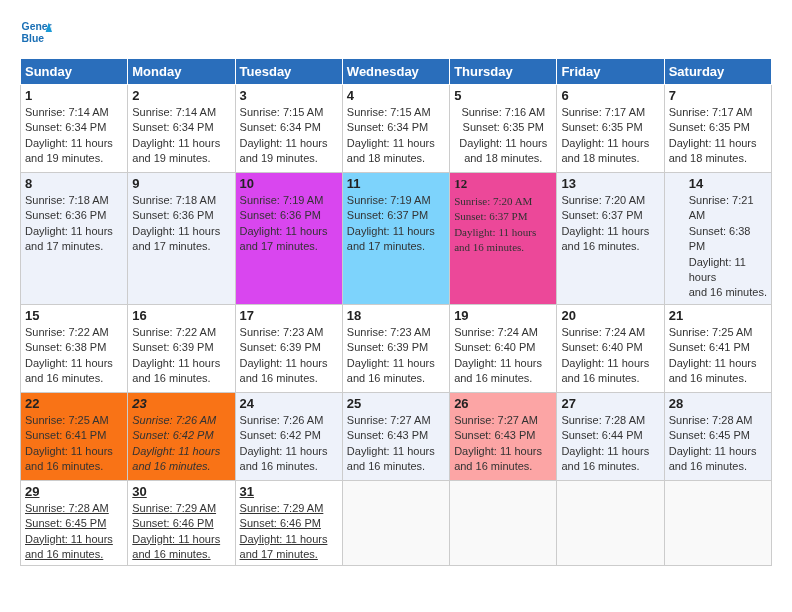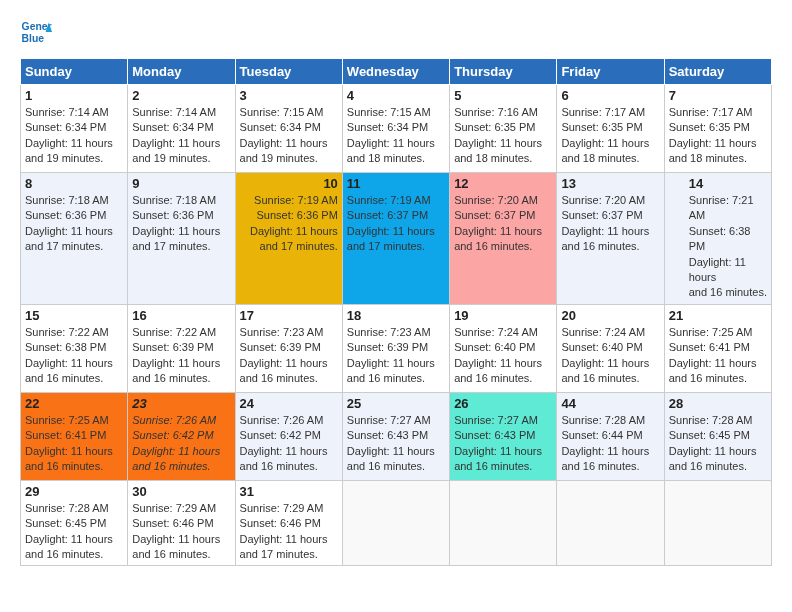--- a/index.html
+++ b/index.html
@@ -80,20 +80,21 @@
     .day-info {
       font-size: 11px;
       line-height: 1.4;
       color: #333;
     }
     .empty {
       background: #f9f9f9 !important;
     }
     .last-row td {
       height: 72px;
+      text-decoration: underline;
     }
   </style>
 </head>
 <body>
 
 <div class="page">
   <div class="header">
     <div class="logo">
       <svg class="logo-icon" viewBox="0 0 40 40">
         <text x="2" y="18" font-size="13" font-weight="bold" fill="#1a6fb5">General</text>
@@ -144,21 +145,21 @@
           </td>
           <td>
             <span class="day-num">4</span>
             <div class="day-info" style="white-space: pre-line;">Sunrise: 7:15 AM
 Sunset: 6:34 PM
 Daylight: 11 hours
 and 18 minutes.</div>
           </td>
           <td>
             <span class="day-num">5</span>
-            <div class="day-info" style="white-space: pre-line;">Sunrise: 7:16 AM
+            <div class="day-info" style="white-space: pre-line; text-align: center;">Sunrise: 7:16 AM
 Sunset: 6:35 PM
 Daylight: 11 hours
 and 18 minutes.</div>
           </td>
           <td>
             <span class="day-num">6</span>
             <div class="day-info" style="white-space: pre-line;">Sunrise: 7:17 AM
 Sunset: 6:35 PM
 Daylight: 11 hours
 and 18 minutes.</div>
@@ -179,35 +180,35 @@
 Daylight: 11 hours
 and 17 minutes.</div>
           </td>
           <td style="background: rgb(238, 242, 250);">
             <span class="day-num">9</span>
             <div class="day-info" style="white-space: pre-line;">Sunrise: 7:18 AM
 Sunset: 6:36 PM
 Daylight: 11 hours
 and 17 minutes.</div>
           </td>
-          <td style="background: #eab308; text-align: right;">
+          <td style="background: #d946ef;">
             <span class="day-num">10</span>
             <div class="day-info" style="white-space: pre-line;">Sunrise: 7:19 AM
 Sunset: 6:36 PM
 Daylight: 11 hours
 and 17 minutes.</div>
           </td>
-          <td style="background: #0ea5e9;">
+          <td style="background: #7dd3fc;">
             <span class="day-num">11</span>
             <div class="day-info" style="white-space: pre-line;">Sunrise: 7:19 AM
 Sunset: 6:37 PM
 Daylight: 11 hours
 and 17 minutes.</div>
           </td>
-          <td style="background: #fca5a5;">
+          <td style="background: #ec4899; font-family: Liberation Serif, serif;">
             <span class="day-num">12</span>
             <div class="day-info" style="white-space: pre-line;">Sunrise: 7:20 AM
 Sunset: 6:37 PM
 Daylight: 11 hours
 and 16 minutes.</div>
           </td>
           <td style="background: rgb(238, 242, 250);">
             <span class="day-num">13</span>
             <div class="day-info" style="white-space: pre-line;">Sunrise: 7:20 AM
 Sunset: 6:37 PM
@@ -295,29 +296,29 @@
 Daylight: 11 hours
 and 16 minutes.</div>
           </td>
           <td style="background: rgb(238, 242, 250);">
             <span class="day-num">25</span>
             <div class="day-info" style="white-space: pre-line;">Sunrise: 7:27 AM
 Sunset: 6:43 PM
 Daylight: 11 hours
 and 16 minutes.</div>
           </td>
-          <td style="background: #5eead4;">
+          <td style="background: #fca5a5;">
             <span class="day-num">26</span>
             <div class="day-info" style="white-space: pre-line;">Sunrise: 7:27 AM
 Sunset: 6:43 PM
 Daylight: 11 hours
 and 16 minutes.</div>
           </td>
           <td style="background: rgb(238, 242, 250);">
-            <span class="day-num">44</span>
+            <span class="day-num">27</span>
             <div class="day-info" style="white-space: pre-line;">Sunrise: 7:28 AM
 Sunset: 6:44 PM
 Daylight: 11 hours
 and 16 minutes.</div>
           </td>
           <td style="background: rgb(238, 242, 250);">
             <span class="day-num">28</span>
             <div class="day-info" style="white-space: pre-line;">Sunrise: 7:28 AM
 Sunset: 6:45 PM
 Daylight: 11 hours

